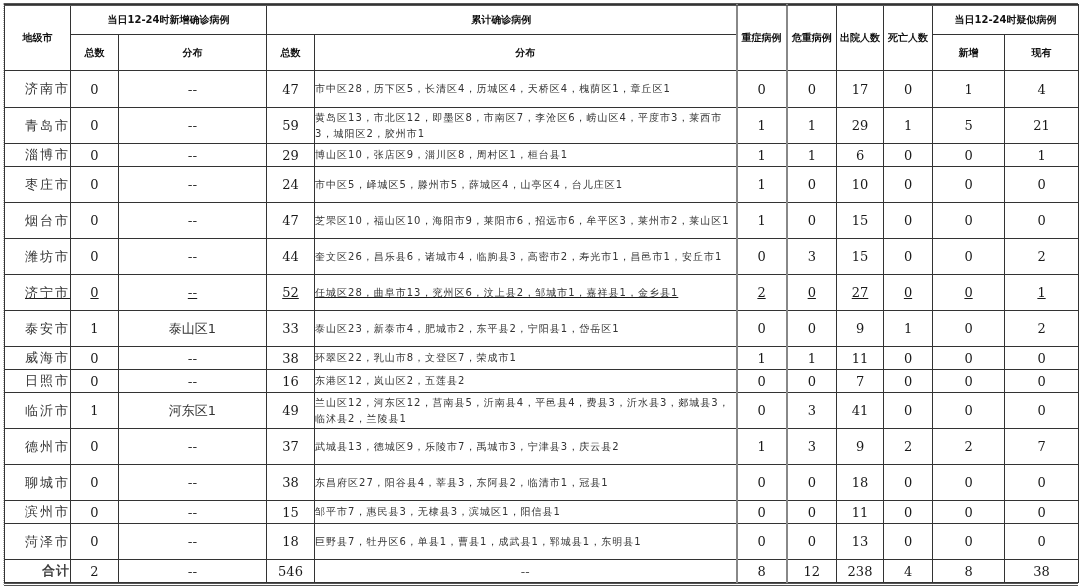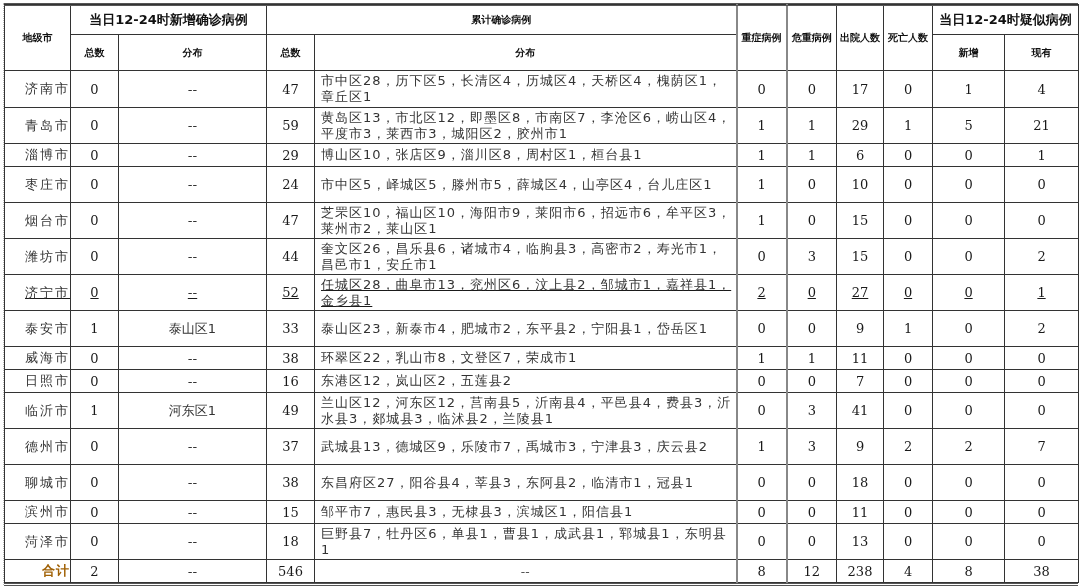--- a/index.html
+++ b/index.html
@@ -5,28 +5,28 @@
   html, body { margin: 0; padding: 0; background: #ffffff; }
   body { width: 1080px; height: 588px; overflow: hidden; position: relative;
          font-family: "DejaVu Serif", "Liberation Serif", serif; color: #1a1a1a; }
   .frame { position: absolute; left: 3px; top: 3px; width: 1075px; height: 582px;
            border-left: 1px dotted #bbb; }
   table { position: absolute; left: 4px; top: 4px; border-collapse: collapse; table-layout: fixed;
           width: 1074px; }
   td, th { border: 1px solid #333; padding: 0; text-align: center; vertical-align: middle;
            font-weight: normal; overflow: hidden; }
   th { font-family: "DejaVu Sans", "Liberation Sans", sans-serif; font-weight: bold; font-size: 10px; color: #111; }
-  th.small { font-size: 13px; }
+  th.small { font-size: 10px; }
   td { font-size: 13px; }
   td.city { font-family: "DejaVu Sans", "Liberation Sans", sans-serif; font-size: 13px; letter-spacing: 2px; color: #333; text-align: right; }
-  td.dist { text-align: left; padding-left: 6px; font-family: "DejaVu Sans", "Liberation Sans", sans-serif;
-            font-size: 13px; line-height: 16px; letter-spacing: 1px; color: #333; }
+  td.dist { text-align: left; font-family: "DejaVu Sans", "Liberation Sans", sans-serif;
+            font-size: 10px; line-height: 16px; letter-spacing: 1px; color: #333; }
   td.dash { color: #555; }
   td.newdist { font-family: "DejaVu Sans", "Liberation Sans", sans-serif; font-size: 13px; color: #333; }
-  tr.total td.city { font-weight: bold; letter-spacing: 1px; color: #a16207; }
+  tr.total td.city { font-weight: bold; letter-spacing: 1px; color: #404040; }
   .top-border { position: absolute; left: 4px; top: 3px; width: 1074px; border-top: 3px double #555; }
   .bot-border { position: absolute; left: 4px; top: 583px; width: 1074px; border-top: 3px double #555; }
   .thick-l { border-left: 2px solid #888; }
 </style>
 </head>
 <body>
 
 <div class="frame"></div>
 
 <table>

